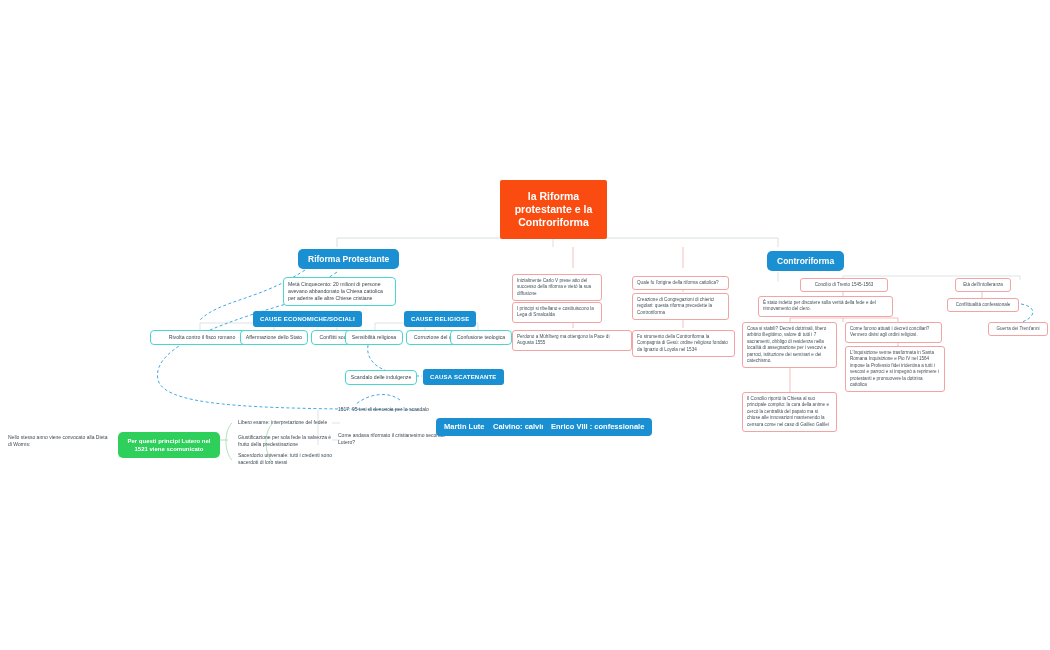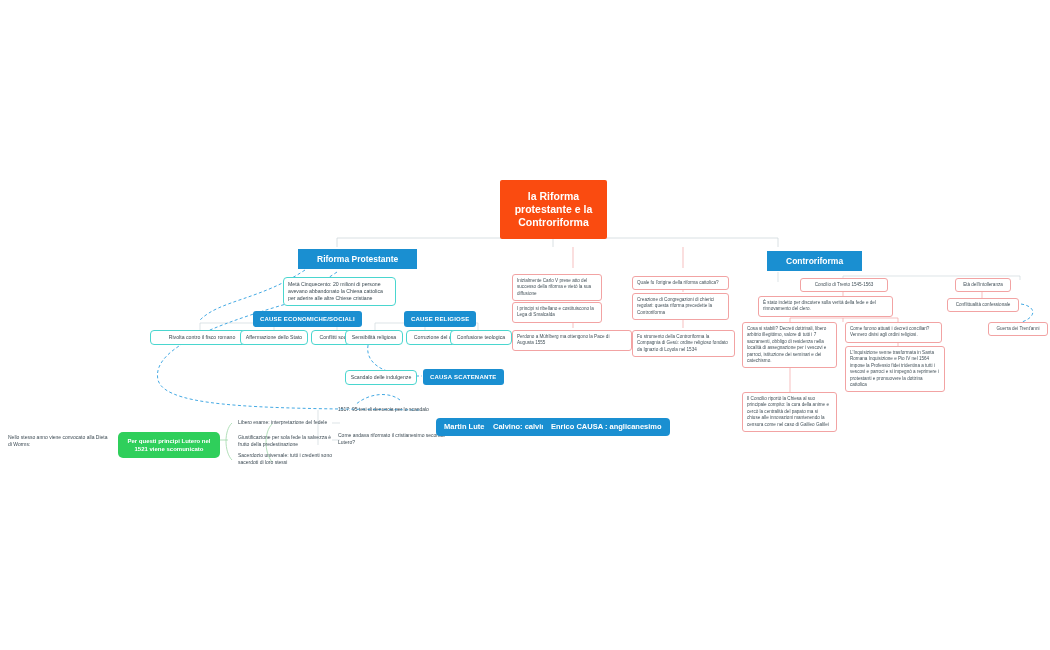--- a/index.html
+++ b/index.html
@@ -16,21 +16,21 @@
   
   .central{
     background:#fa4b10;color:#ffffff;font-weight:bold;font-size:10.5px;
     line-height:13px;text-align:center;padding:10px 8px;border-radius:2px;
   }
   
   .pill{
     background:#1a8fd1;color:#ffffff;font-weight:bold;border-radius:4px;
     text-align:center;padding:4px 8px;font-size:7.5px;line-height:10px;white-space:nowrap;
   }
-  .pill.big{font-size:8.5px;padding:5px 19px;border-radius:0;}
+  .pill.big{font-size:8.5px;padding:5px 10px;border-radius:5px;}
   .pill.cap{font-size:6px;letter-spacing:.2px;padding:3px 7px;border-radius:3px;}
   
   .green{
     background:#2fcf5b;color:#ffffff;font-weight:bold;border-radius:5px;
     text-align:center;padding:5px 7px;font-size:6px;line-height:8px;
   }
   
   .teal{
     border:1px solid #4ad6cf;border-radius:4px;background:#ffffff;color:#3b4a52;
     font-size:5.2px;line-height:7px;padding:3px 4px;text-align:center;
@@ -128,21 +128,21 @@
 
   <div class="node plain" style="left:238px;top:419px;width:96px;">Libero esame: interpretazione del fedele</div>
   <div class="node plain" style="left:238px;top:434px;width:96px;">Giustificazione per sola fede la salvezza è frutto della predestinazione</div>
   <div class="node plain" style="left:238px;top:452px;width:96px;">Sacerdozio universale: tutti i credenti sono sacerdoti di loro stessi</div>
 
   <div class="node green" style="left:118px;top:432px;width:102px;">Per questi principi Lutero nel 1521 viene scomunicato</div>
   <div class="node plain" style="left:8px;top:434px;width:104px;">Nello stesso anno viene convocato alla Dieta di Worms:</div>
 
   <div class="node pill" style="left:436px;top:418px;">Martin Lutero</div>
   <div class="node pill" style="left:485px;top:418px;">Calvino: calvinismo</div>
-  <div class="node pill" style="left:543px;top:418px;">Enrico CAUSA : anglicanesimo</div>
+  <div class="node pill" style="left:543px;top:418px;">Enrico VIII : confessionale</div>
 
   <div class="node pink" style="left:512px;top:274px;width:90px;">Inizialmente Carlo V prese atto del successo della riforma e vietò la sua diffusione</div>
   <div class="node pink" style="left:512px;top:302px;width:90px;">I principi si ribellano e costituiscono la Lega di Smalcalda</div>
   <div class="node pink" style="left:512px;top:330px;width:120px;">Perdono a Mühlberg ma ottengono la Pace di Augusta 1555</div>
 
   <div class="node pink" style="left:632px;top:276px;width:97px;">Quale fu l'origine della riforma cattolica?</div>
   <div class="node pink" style="left:632px;top:293px;width:97px;">Creazione di Congregazioni di chierici regolari: questa riforma precedette la Controriforma</div>
   <div class="node pink" style="left:632px;top:330px;width:103px;">Fu strumento della Controriforma la Compagnia di Gesù: ordine religioso fondato da Ignazio di Loyola nel 1534</div>
 
   <div class="node pill big" style="left:755px;top:251px;margin-left:12px;">Controriforma</div>

